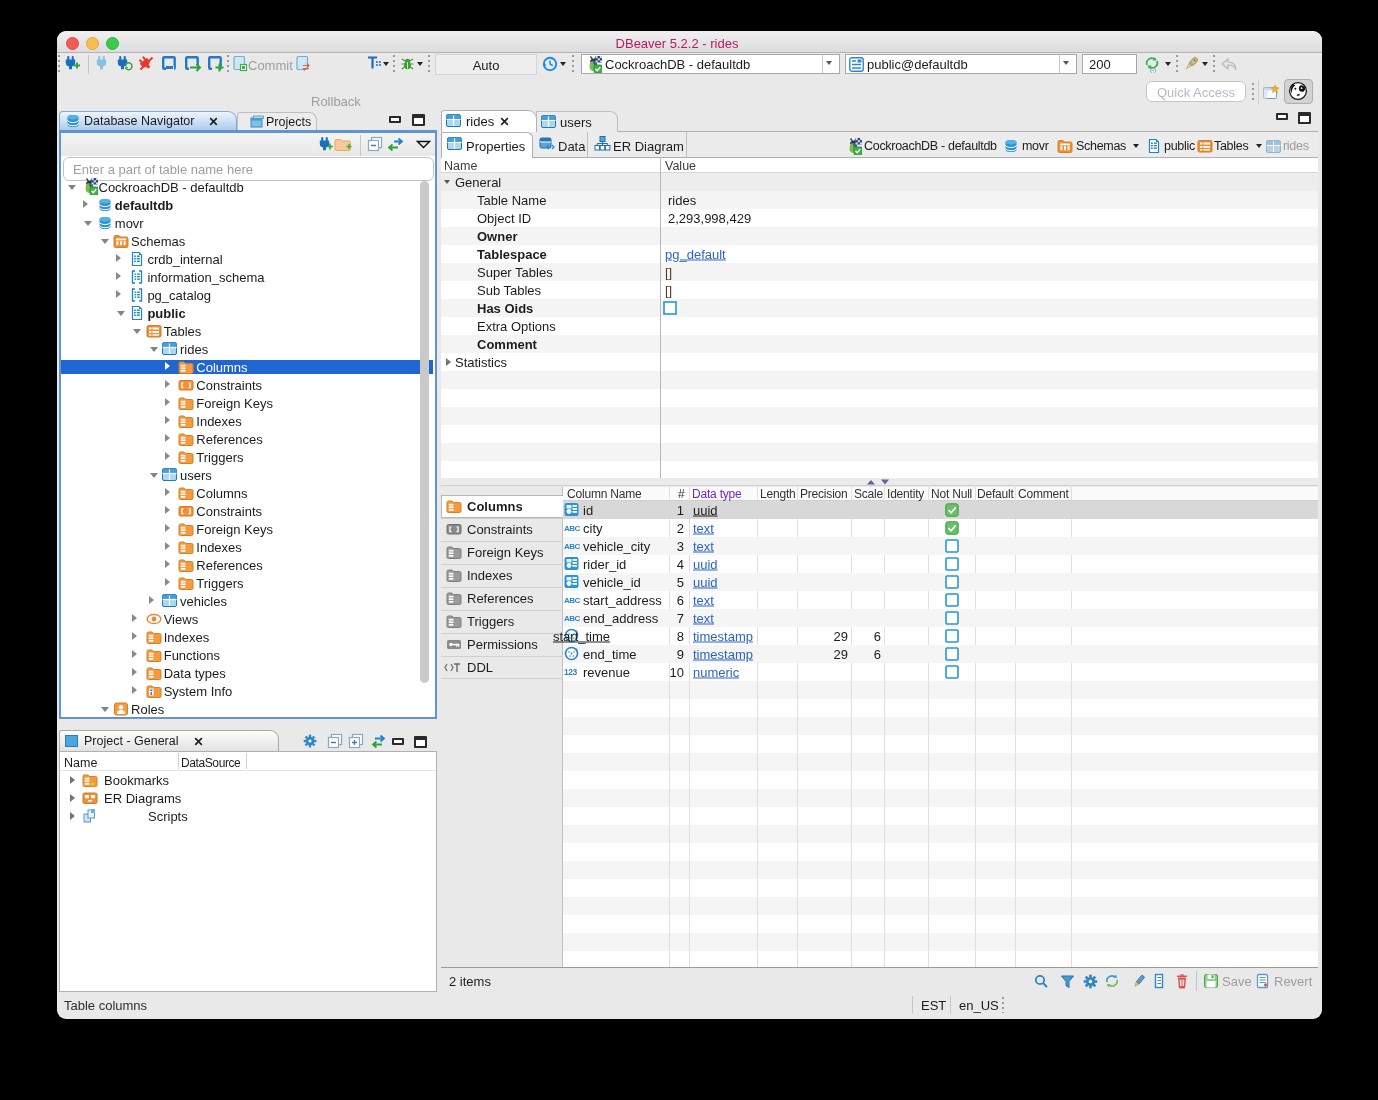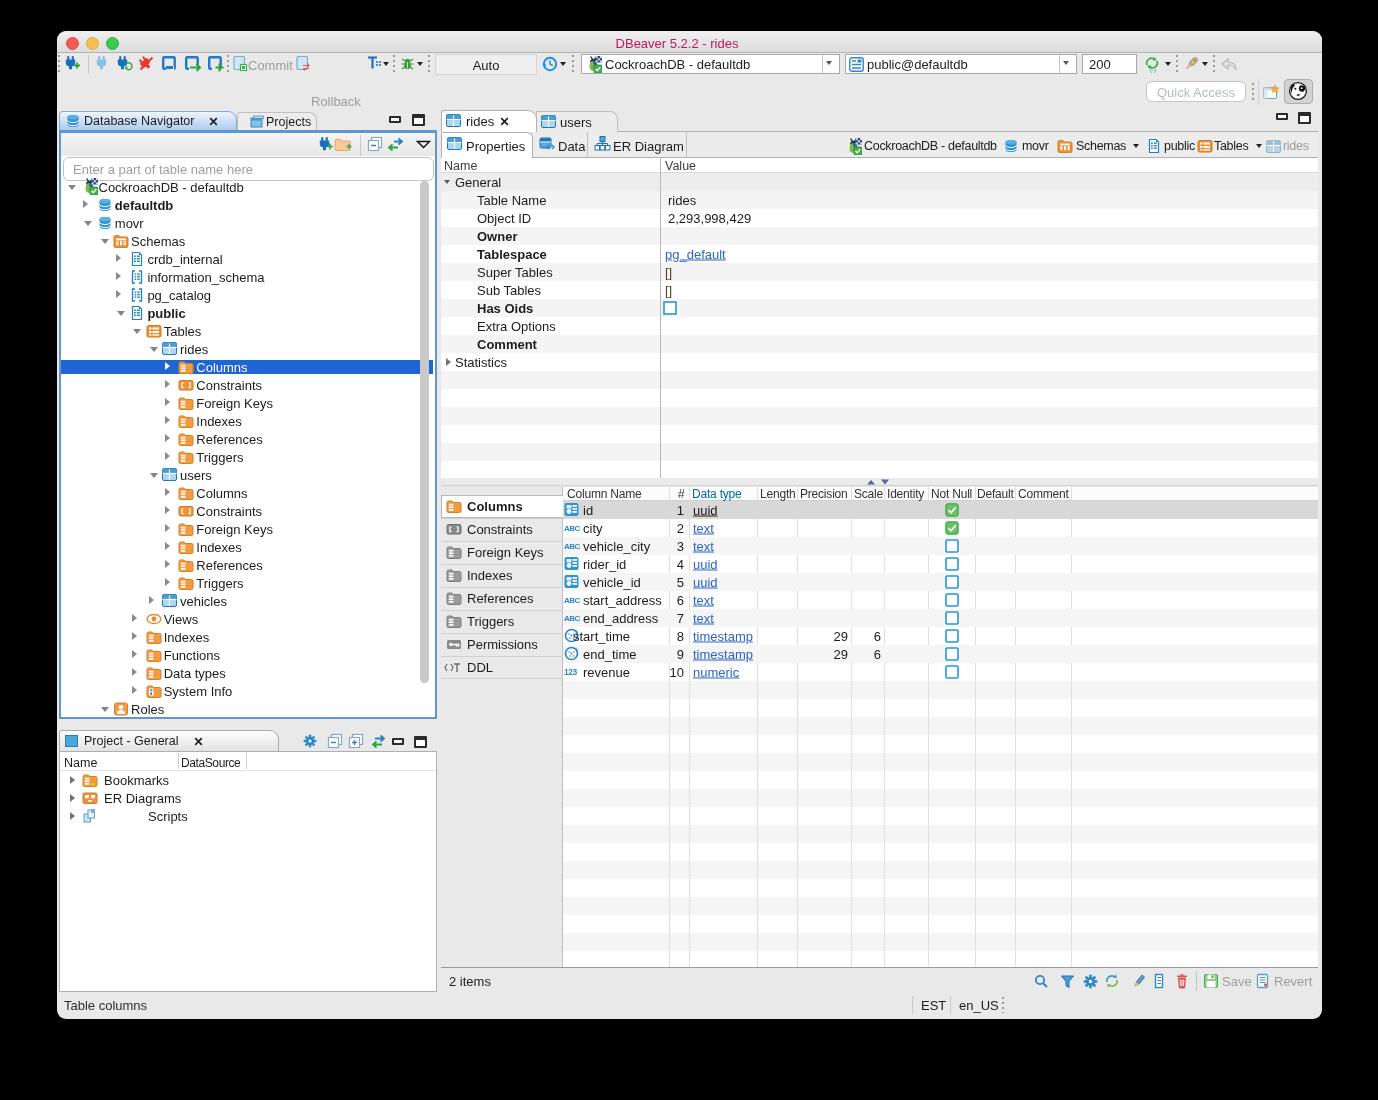--- a/index.html
+++ b/index.html
@@ -835,21 +835,21 @@
     <div class="t" style="left:410px;top:613px;">Permissions</div>
     <div class="a" style="left:384px;top:625px;width:122px;height:23px;border-top:1px solid #d0d0d0;border-bottom:1px solid #d0d0d0;"></div>
     <svg class="a" style="left:387px;top:629px;" width="18" height="15" viewBox="0 0 18 15">
       <path d="M3 4 l-2 3.5 2 3.5 M7 4 l2 3.5 -2 3.5" stroke="#6a6a6a" stroke-width="1.2" fill="none"></path>
       <path d="M10 4 h6 m-3 0 v8" stroke="#6a6a6a" stroke-width="1.4"></path>
     </svg>
     <div class="t" style="left:410px;top:636px;">DDL</div>
     <div class="a" style="left:506px;top:456px;width:755px;height:480px;background:#fff;"></div>
     <div class="a" style="left:506px;top:456px;width:755px;height:14px;background:#fbfbfb;border-bottom:1px solid #d0d0d0;"></div>
     <div class="t" style="left:510px;top:463px;font-size:12px;letter-spacing:-0.2px;color:#333;">Column Name</div>
-    <div class="t" style="left:635px;top:463px;font-size:12px;letter-spacing:-0.2px;color:#0369a1;">Data type</div>
+    <div class="t" style="left:635px;top:463px;font-size:12px;letter-spacing:-0.2px;color:#6d28d9;">Data type</div>
     <div class="t" style="left:703px;top:463px;font-size:12px;letter-spacing:-0.2px;color:#333;">Length</div>
     <div class="t" style="left:743px;top:463px;font-size:12px;letter-spacing:-0.2px;color:#333;">Precision</div>
     <div class="t" style="left:797px;top:463px;font-size:12px;letter-spacing:-0.2px;color:#333;">Scale</div>
     <div class="t" style="left:830px;top:463px;font-size:12px;letter-spacing:-0.2px;color:#333;">Identity</div>
     <div class="t" style="left:874px;top:463px;font-size:12px;letter-spacing:-0.2px;color:#333;">Not Null</div>
     <div class="t" style="left:920px;top:463px;font-size:12px;letter-spacing:-0.2px;color:#333;">Default</div>
     <div class="t" style="left:961px;top:463px;font-size:12px;letter-spacing:-0.2px;color:#333;">Comment</div>
     <div class="t" style="left:621px;top:463px;font-size:12px;color:#333;">#</div>
     <div class="a" style="left:612px;top:456px;width:1px;height:480px;background:#e0e0e0;"></div>
     <div class="a" style="left:632px;top:456px;width:1px;height:480px;background:#e0e0e0;"></div>
@@ -939,21 +939,21 @@
     </svg>
     <svg class="a" style="left:507px;top:597px;" width="15" height="15" viewBox="0 0 15 15">
       <circle cx="7.5" cy="7.5" r="6" fill="#fff" stroke="#2e86c8" stroke-width="1.7"></circle>
       <circle cx="7.5" cy="7.5" r="1" fill="#2e86c8"></circle>
       <circle cx="5" cy="6" r="0.8" fill="#2e86c8"></circle>
       <circle cx="10" cy="6" r="0.8" fill="#2e86c8"></circle>
       <circle cx="6" cy="10" r="0.8" fill="#2e86c8"></circle>
       <circle cx="9.5" cy="10" r="0.8" fill="#2e86c8"></circle>
       <path d="M11.5 2.5 l2 2" stroke="#2e86c8" stroke-width="1.2"></path>
     </svg>
-    <div class="t" style="left:516px;top:605px;">start_time</div>
+    <div class="t" style="left:496px;top:605px;text-decoration:underline;">start_time</div>
     <div class="t" style="left:627px;top:605px;transform:translate(-100%,-50%);">8</div>
     <div class="t" style="left:636px;top:605px;color:#2c64c8;text-decoration:underline;">timestamp</div>
     <div class="t" style="left:791px;top:605px;transform:translate(-100%,-50%);">29</div>
     <div class="t" style="left:824px;top:605px;transform:translate(-100%,-50%);">6</div>
     <svg class="a" style="left:888px;top:598px;" width="14" height="14" viewBox="0 0 14 14">
       <rect x="1" y="1" width="12" height="12" rx="1" fill="#fff" stroke="#2398d8" stroke-width="1.6"></rect>
     </svg>
     <div class="a" style="left:506px;top:614px;width:755px;height:18px;background:#f5f5f5;"></div>
     <svg class="a" style="left:507px;top:615px;" width="15" height="15" viewBox="0 0 15 15">
       <circle cx="7.5" cy="7.5" r="6" fill="#fff" stroke="#2e86c8" stroke-width="1.7"></circle>

